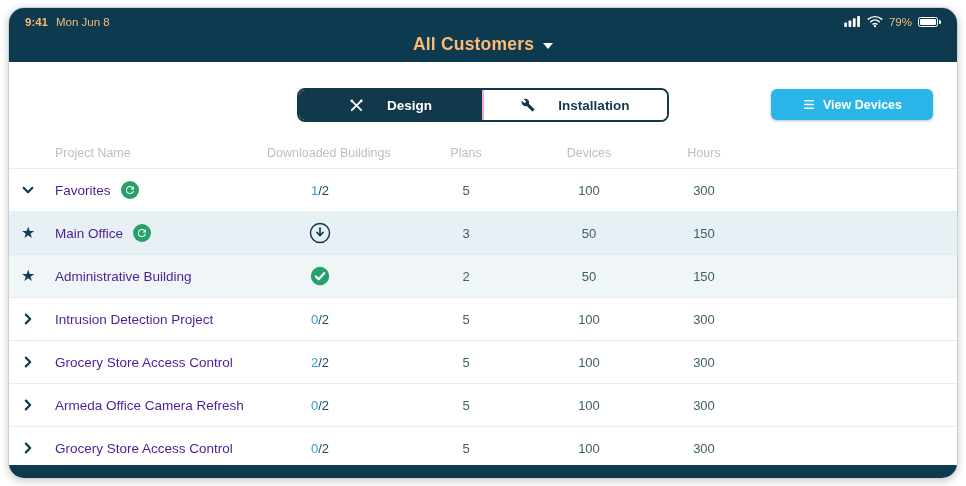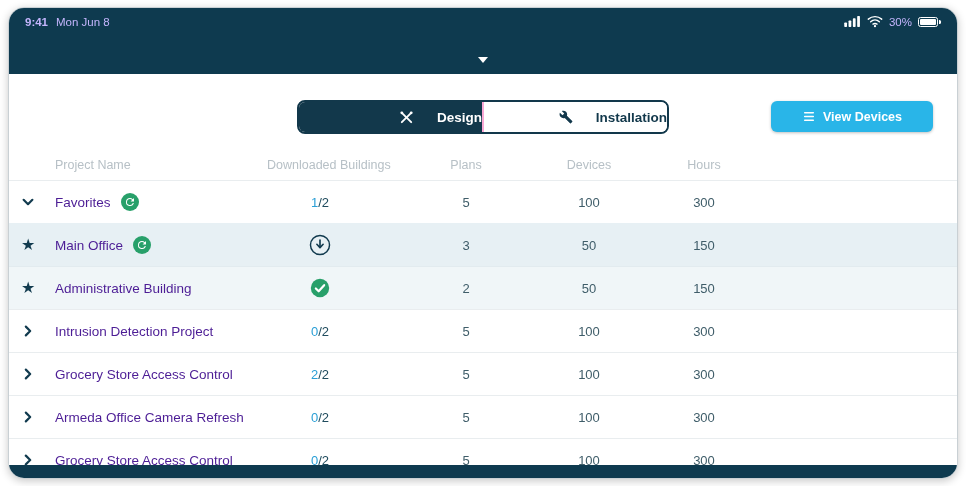--- a/index.html
+++ b/index.html
@@ -10,21 +10,21 @@
     width: 950px; height: 472px; margin: 7px auto;
     border-radius: 16px; overflow: hidden;
     border: 1px solid #c9d0d4;
     box-shadow: 0 2px 8px rgba(0,0,0,.22);
     display: flex; flex-direction: column;
     background: #ffffff;
   }
 
   
   .app-header {
-    height: 66px; background: #0e3a4f; position: relative; color: #c4b5fd; flex: 0 0 auto;
+    height: 54px; background: #0e3a4f; position: relative; color: #fdba74; flex: 0 0 auto;
   }
   .status-row {
     position: absolute; top: 7px; left: 0; right: 0;
     padding: 0 16px; display: flex; justify-content: space-between; align-items: center;
     font-size: 11.5px;
   }
   .status-left { display: flex; gap: 8px; align-items: center; }
   .status-time { font-weight: bold; }
   .status-right { display: flex; gap: 6px; align-items: center; }
   .battery { display: inline-flex; align-items: center; }
@@ -44,21 +44,21 @@
 
   
   .content { flex: 1 1 auto; overflow: hidden; background: #fff; padding-top: 26px; position: relative; }
 
   .toolbar { position: relative; height: 34px; margin-bottom: 16px; }
   .segmented {
     width: 372px; height: 34px; margin: 0 auto; display: flex;
     border: 2px solid #12384b; border-radius: 8px; overflow: hidden; background: #fff;
   }
   .segment {
-    flex: 1; display: flex; align-items: center; justify-content: flex-end; gap: 23px;
+    flex: 1; display: flex; align-items: center; justify-content: center; gap: 23px;
     font-size: 13.5px; font-weight: bold; color: #12384b; background: #fff; cursor: pointer;
   }
   .segment.active { background: #12384b; color: #fff; }
   .segment + .segment { border-left: 2px solid #f9a8d4; }
 
   .view-devices-btn {
     position: absolute; right: 24px; top: 1px; height: 31px; padding: 0 31px;
     background: #29b5e8; color: #fff; border: none; border-radius: 6px;
     font-family: inherit; font-size: 12.5px; font-weight: bold;
     display: flex; align-items: center; gap: 7px; cursor: pointer;
@@ -122,31 +122,32 @@
           <rect x="14.1" y="0" width="3" height="12" rx="0.8" fill="#fff"></rect>
         </svg>
         <svg viewBox="0 0 24 19" width="16" height="13">
           <g fill="none" stroke="#fff" stroke-width="2.2" stroke-linecap="round">
             <path d="M2 6a15 15 0 0 1 20 0"></path>
             <path d="M5.5 9.8a10 10 0 0 1 13 0"></path>
             <path d="M9 13.3a5.5 5.5 0 0 1 6 0"></path>
           </g>
           <circle cx="12" cy="16.6" r="1.7" fill="#fff"></circle>
         </svg>
-        <span>30%</span>
+        <span>79%</span>
         <span class="battery">
           <span class="battery-body">
               <span class="battery-fill"></span>
             </span>
           <span class="battery-tip"></span>
         </span>
       </div>
     </div>
     <div class="title-row">
       <span class="title-dropdown">
+        <span class="app-title">All Customers</span>
         <span class="caret-down"></span>
       </span>
     </div>
   </div>
 
   <div class="content">
 
     <div class="toolbar">
       <div class="segmented">
         <div class="segment active">

